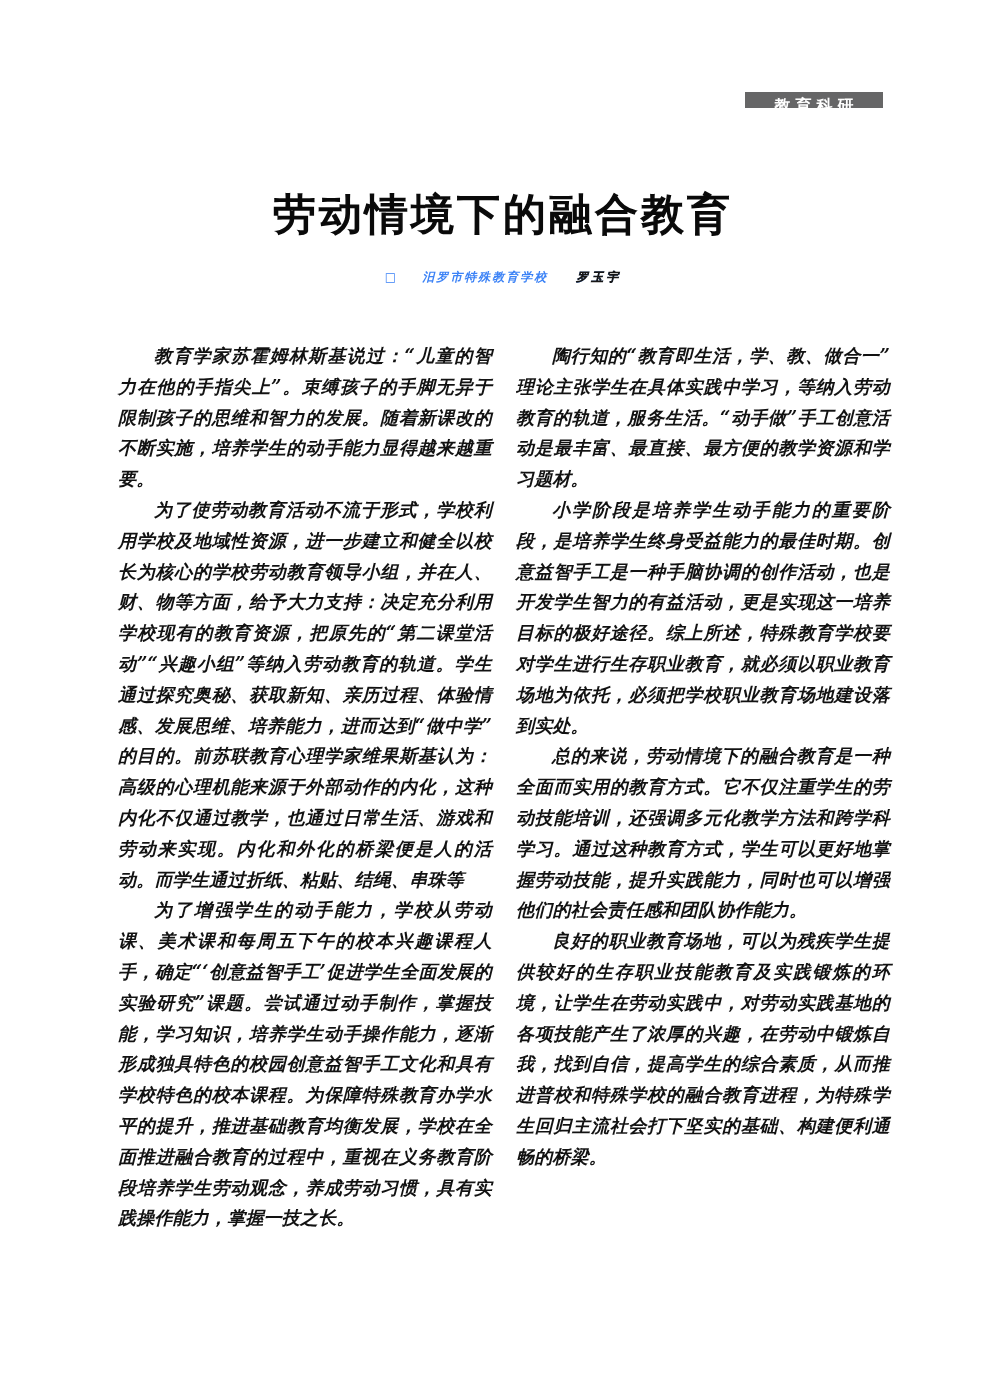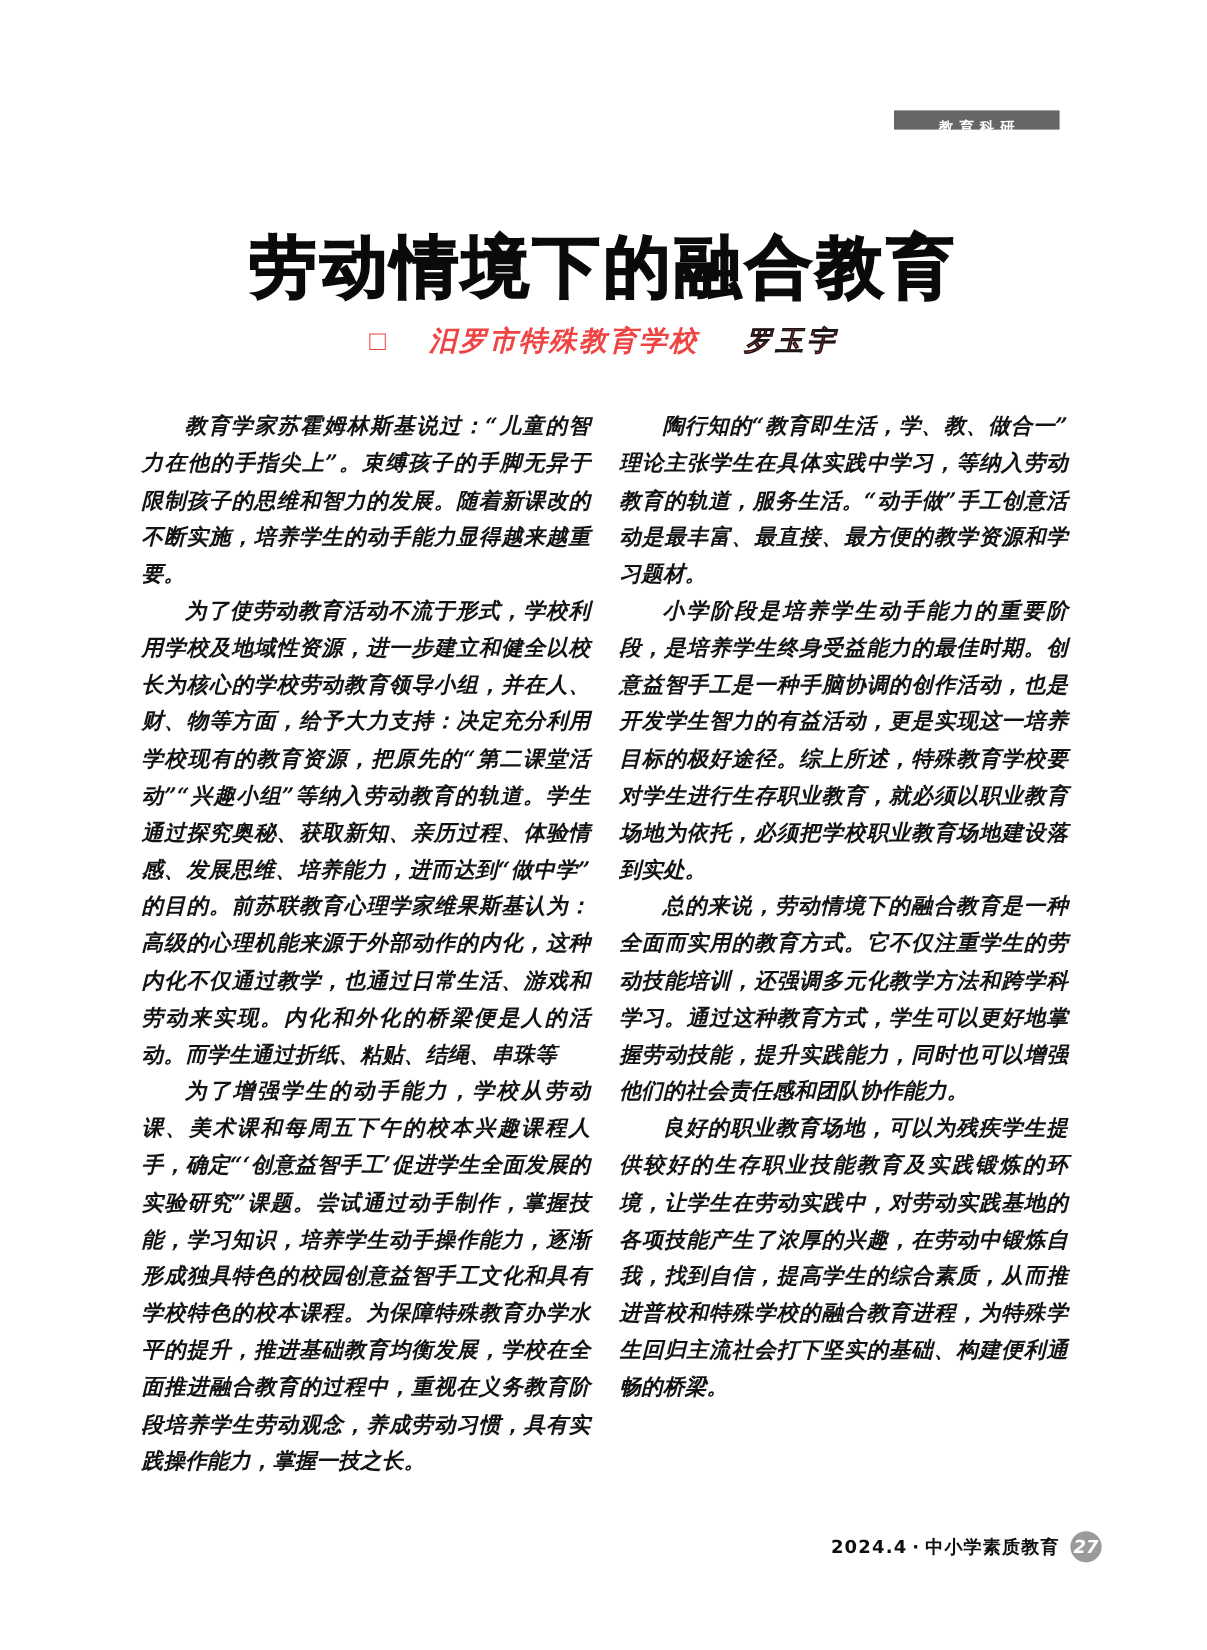--- a/index.html
+++ b/index.html
@@ -18,52 +18,51 @@
   }
   .section-badge {
     position: absolute;
     top: 92px;
     left: 745px;
     width: 138px;
     height: 16px;
     background: #666667;
     color: #ffffff;
     font-family: "DejaVu Sans", "Liberation Sans", sans-serif;
-    font-size: 12px;
+    font-size: 16px;
     font-weight: bold;
     letter-spacing: 5px;
     text-align: center;
     line-height: 28px;
     text-indent: 5px; 
   }
   .article-title {
     position: absolute;
     top: 186px;
     left: 0;
     width: 100%;
     margin: 0;
     text-align: center;
     font-family: "DejaVu Sans", "Liberation Sans", sans-serif;
-    font-size: 56px;
-    font-weight: 700;
+    font-size: 43px;
+    font-weight: 400;
     letter-spacing: 3px;
     color: #0a0a0a;
     -webkit-text-stroke: 1.5px #0a0a0a;
   }
   .byline {
     position: absolute;
     top: 269px;
     left: 0;
     width: 100%;
     text-align: center;
-    font-size: 23px;
+    font-size: 12px;
     font-weight: bold;
     font-style: italic;
-    color: #ef4444;
-    font-family: Liberation Mono, monospace;
+    color: #3b82f6;
   }
   .byline-marker {
     font-style: normal;
     font-weight: normal;
     margin-right: 22px;
     letter-spacing: 0;
   }
   .byline-affiliation {
     letter-spacing: 2px;
   }
@@ -151,20 +150,14 @@
       <p>为了增强学生的动手能力，学校从劳动课、美术课和每周五下午的校本兴趣课程人手，确定“‘创意益智手工’促进学生全面发展的实验研究”课题。尝试通过动手制作，掌握技能，学习知识，培养学生动手操作能力，逐渐形成独具特色的校园创意益智手工文化和具有学校特色的校本课程。为保障特殊教育办学水平的提升，推进基础教育均衡发展，学校在全面推进融合教育的过程中，重视在义务教育阶段培养学生劳动观念，养成劳动习惯，具有实践操作能力，掌握一技之长。</p>
     </div>
     <div class="column">
       <p>陶行知的“教育即生活，学、教、做合一”理论主张学生在具体实践中学习，等纳入劳动教育的轨道，服务生活。“动手做”手工创意活动是最丰富、最直接、最方便的教学资源和学习题材。</p>
       <p>小学阶段是培养学生动手能力的重要阶段，是培养学生终身受益能力的最佳时期。创意益智手工是一种手脑协调的创作活动，也是开发学生智力的有益活动，更是实现这一培养目标的极好途径。综上所述，特殊教育学校要对学生进行生存职业教育，就必须以职业教育场地为依托，必须把学校职业教育场地建设落到实处。</p>
       <p>总的来说，劳动情境下的融合教育是一种全面而实用的教育方式。它不仅注重学生的劳动技能培训，还强调多元化教学方法和跨学科学习。通过这种教育方式，学生可以更好地掌握劳动技能，提升实践能力，同时也可以增强他们的社会责任感和团队协作能力。</p>
       <p>良好的职业教育场地，可以为残疾学生提供较好的生存职业技能教育及实践锻炼的环境，让学生在劳动实践中，对劳动实践基地的各项技能产生了浓厚的兴趣，在劳动中锻炼自我，找到自信，提高学生的综合素质，从而推进普校和特殊学校的融合教育进程，为特殊学生回归主流社会打下坚实的基础、构建便利通畅的桥梁。</p>
     </div>
   </div>
 
-  <div class="page-footer">
-    <span>2024.4</span>
-    <span class="footer-sep">·</span>
-    <span>中小学素质教育</span>
-    <span class="page-number">27</span>
-  </div>
 
 </div>
 
 </body></html>

